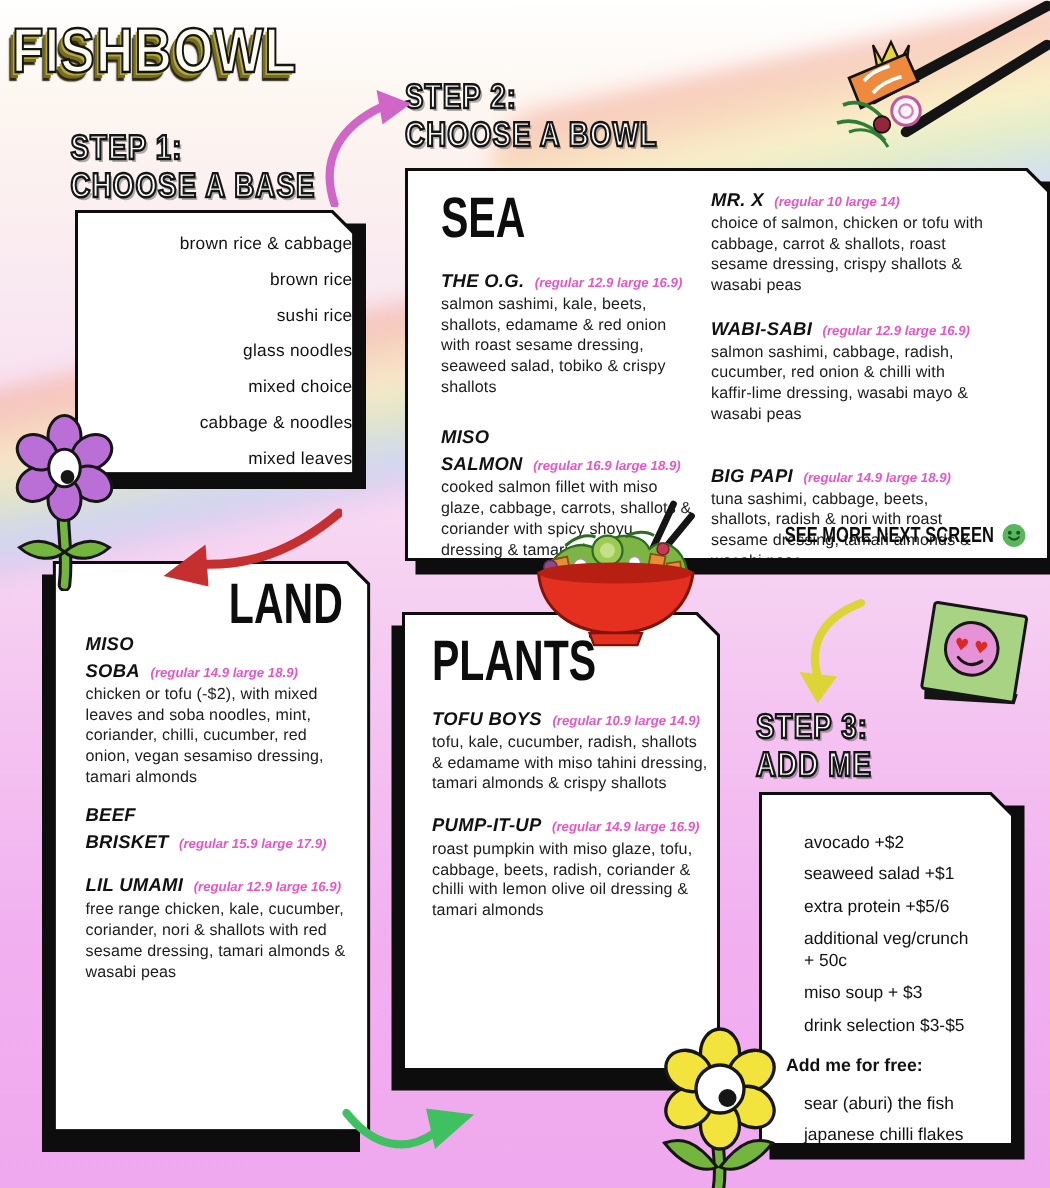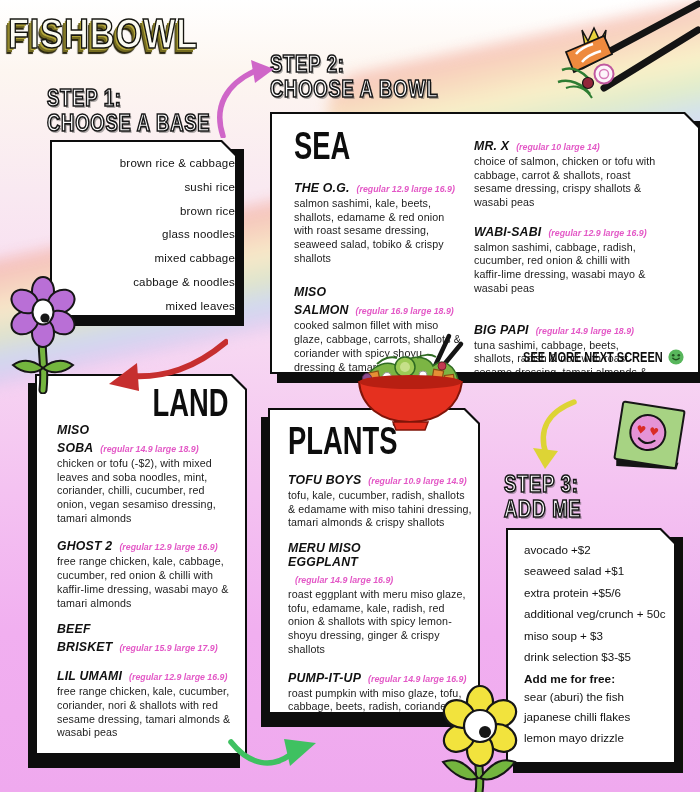--- a/index.html
+++ b/index.html
@@ -44,21 +44,21 @@
   .item-desc{font-size:10.7px;color:#1c1c1c;line-height:1.28;letter-spacing:.1px;margin-top:1px;}
 
   .base-list{list-style:none;margin:0;padding:15px 0 0 20px;text-align:right;}
   .base-list li{font-size:11.5px;color:#111;line-height:1.2;margin-bottom:10px;letter-spacing:.2px;}
 
   .sea-col{position:absolute;}
   .see-more{position:absolute;right:14px;bottom:7px;display:flex;align-items:center;gap:5px;}
   .see-more .txt{font-weight:900;font-size:14.5px;color:#0d0d0d;letter-spacing:0;
     transform:scaleX(.76);transform-origin:right center;}
 
-  .add-list{list-style:none;margin:0;padding:0;}
+  .add-list{list-style:none;margin:12px;padding:0;}
   .add-list li{font-size:11.6px;color:#111;margin-bottom:7px;line-height:1.25;}
   .free-title{font-size:11.8px;font-weight:800;color:#111;margin:5px 0 4px 0;}
   .free-list li{margin-bottom:6px;}
 
   .deco{position:absolute;z-index:4;}
   svg{display:block;}
 </style>
 </head>
 <body>
 
@@ -90,24 +90,24 @@
     <div>STEP 1:</div>
     <div>CHOOSE A  BASE</div>
   </div>
 
   <div class="slab dr" style="left:50px;top:140px;width:187px;height:177px;">
     <div class="shadow"></div>
     <div class="face"></div>
     <div class="inner">
       <ul class="base-list">
         <li>brown rice &amp; cabbage</li>
+        <li>brown rice</li>
         <li>sushi rice</li>
-        <li>brown rice</li>
         <li>glass noodles</li>
-        <li>mixed cabbage</li>
+        <li>mixed choice</li>
         <li>cabbage &amp; noodles</li>
         <li>mixed leaves</li>
       </ul>
     </div>
   </div>
 
   <div class="deco" style="left:213px;top:58px;">
     <svg width="62" height="80" viewBox="0 0 62 80">
       <path d="M10,78 C0,48 14,26 42,13" stroke="#cf66c8" stroke-width="5.5" fill="none" stroke-linecap="round"></path>
       <polygon points="38,2 61,11 42,25" fill="#cf66c8"></polygon>
@@ -129,21 +129,21 @@
         <div class="menu-item">
           <span class="item-name">THE O.G.</span><span class="item-price">(regular 12.9   large 16.9)</span>
           <div class="item-desc">salmon sashimi, kale, beets, shallots, edamame &amp; red onion with roast sesame dressing, seaweed salad, tobiko &amp; crispy shallots</div>
         </div>
         <div class="menu-item" style="margin-top:17px;">
           <span class="item-name">MISO SALMON</span><span class="item-price">(regular 16.9   large 18.9)</span>
           <div class="item-desc">cooked salmon fillet with miso glaze, cabbage, carrots, shallots &amp; coriander with spicy shoyu dressing &amp; tamari almonds</div>
         </div>
       </div>
 
-      <div class="sea-col" style="left:202px;top:22px;width:184px;">
+      <div class="sea-col" style="left:202px;top:10px;width:184px;">
         <div class="menu-item">
           <span class="item-name">MR. X</span><span class="item-price">(regular 10   large 14)</span>
           <div class="item-desc">choice of salmon, chicken or tofu with cabbage, carrot &amp; shallots, roast sesame dressing, crispy shallots &amp; wasabi peas</div>
         </div>
         <div class="menu-item" style="margin-top:12px;">
           <span class="item-name">WABI-SABI</span><span class="item-price">(regular 12.9   large 16.9)</span>
           <div class="item-desc">salmon sashimi, cabbage, radish, cucumber, red onion &amp; chilli with kaffir-lime dressing, wasabi mayo &amp; wasabi peas</div>
         </div>
         <div class="menu-item" style="margin-top:24px;">
           <span class="item-name">BIG PAPI</span><span class="item-price">(regular 14.9   large 18.9)</span>
@@ -197,24 +197,20 @@
   <div class="slab dl" style="left:35px;top:374px;width:212px;min-height:385px;">
     <div class="shadow" style="height:385px;"></div>
     <div class="face" style="height:381px;"></div>
     <div class="inner" style="height:377px;">
       <div class="sec-title" style="position:absolute;right:16px;top:8px;transform-origin:right top;">LAND</div>
       <div style="position:absolute;left:20px;top:44px;width:174px;">
         <div class="menu-item">
           <span class="item-name">MISO SOBA</span><span class="item-price">(regular 14.9   large 18.9)</span>
           <div class="item-desc">chicken or tofu (-$2), with mixed leaves and soba noodles, mint, coriander, chilli, cucumber, red onion, vegan sesamiso dressing, tamari almonds</div>
         </div>
-        <div class="menu-item" style="margin-top:11px;">
-          <span class="item-name">GHOST 2</span><span class="item-price">(regular 12.9   large 16.9)</span>
-          <div class="item-desc">free range chicken, kale, cabbage, cucumber, red onion &amp; chilli with kaffir-lime dressing, wasabi mayo &amp; tamari almonds</div>
-        </div>
         <div class="menu-item" style="margin-top:0;">
           <span class="item-name">BEEF BRISKET</span><span class="item-price">(regular 15.9   large 17.9)</span>
         </div>
         <div class="menu-item" style="margin-top:11px;">
           <span class="item-name">LIL UMAMI</span><span class="item-price">(regular 12.9   large 16.9)</span>
           <div class="item-desc">free range chicken, kale, cucumber, coriander, nori &amp; shallots with red sesame dressing, tamari almonds &amp; wasabi peas</div>
         </div>
       </div>
     </div>
   </div>
@@ -222,24 +218,20 @@
   <div class="slab dl" style="left:268px;top:408px;width:212px;min-height:310px;">
     <div class="shadow" style="height:310px;"></div>
     <div class="face" style="height:306px;"></div>
     <div class="inner" style="height:302px;padding:0;">
       <div style="padding:12px 10px 0 18px;">
         <div class="sec-title">PLANTS</div>
         <div style="margin-top:10px;width:186px;">
           <div class="menu-item">
             <span class="item-name">TOFU BOYS</span><span class="item-price">(regular 10.9   large 14.9)</span>
             <div class="item-desc">tofu, kale, cucumber, radish, shallots &amp; edamame with miso tahini dressing, tamari almonds &amp; crispy shallots</div>
-          </div>
-          <div class="menu-item" style="margin-top:11px;">
-            <span class="item-name" style="display:inline-block;max-width:100px;vertical-align:top;">MERU MISO EGGPLANT</span><span class="item-price">(regular 14.9   large 16.9)</span>
-            <div class="item-desc">roast eggplant with meru miso glaze, tofu, edamame, kale, radish, red onion &amp; shallots with spicy lemon-shoyu dressing, ginger &amp; crispy shallots</div>
           </div>
           <div class="menu-item" style="margin-top:11px;">
             <span class="item-name">PUMP-IT-UP</span><span class="item-price">(regular 14.9   large 16.9)</span>
             <div class="item-desc">roast pumpkin with miso glaze, tofu, cabbage, beets, radish, coriander &amp; chilli with lemon olive oil dressing &amp; tamari almonds</div>
           </div>
         </div>
       </div>
     </div>
   </div>
 

